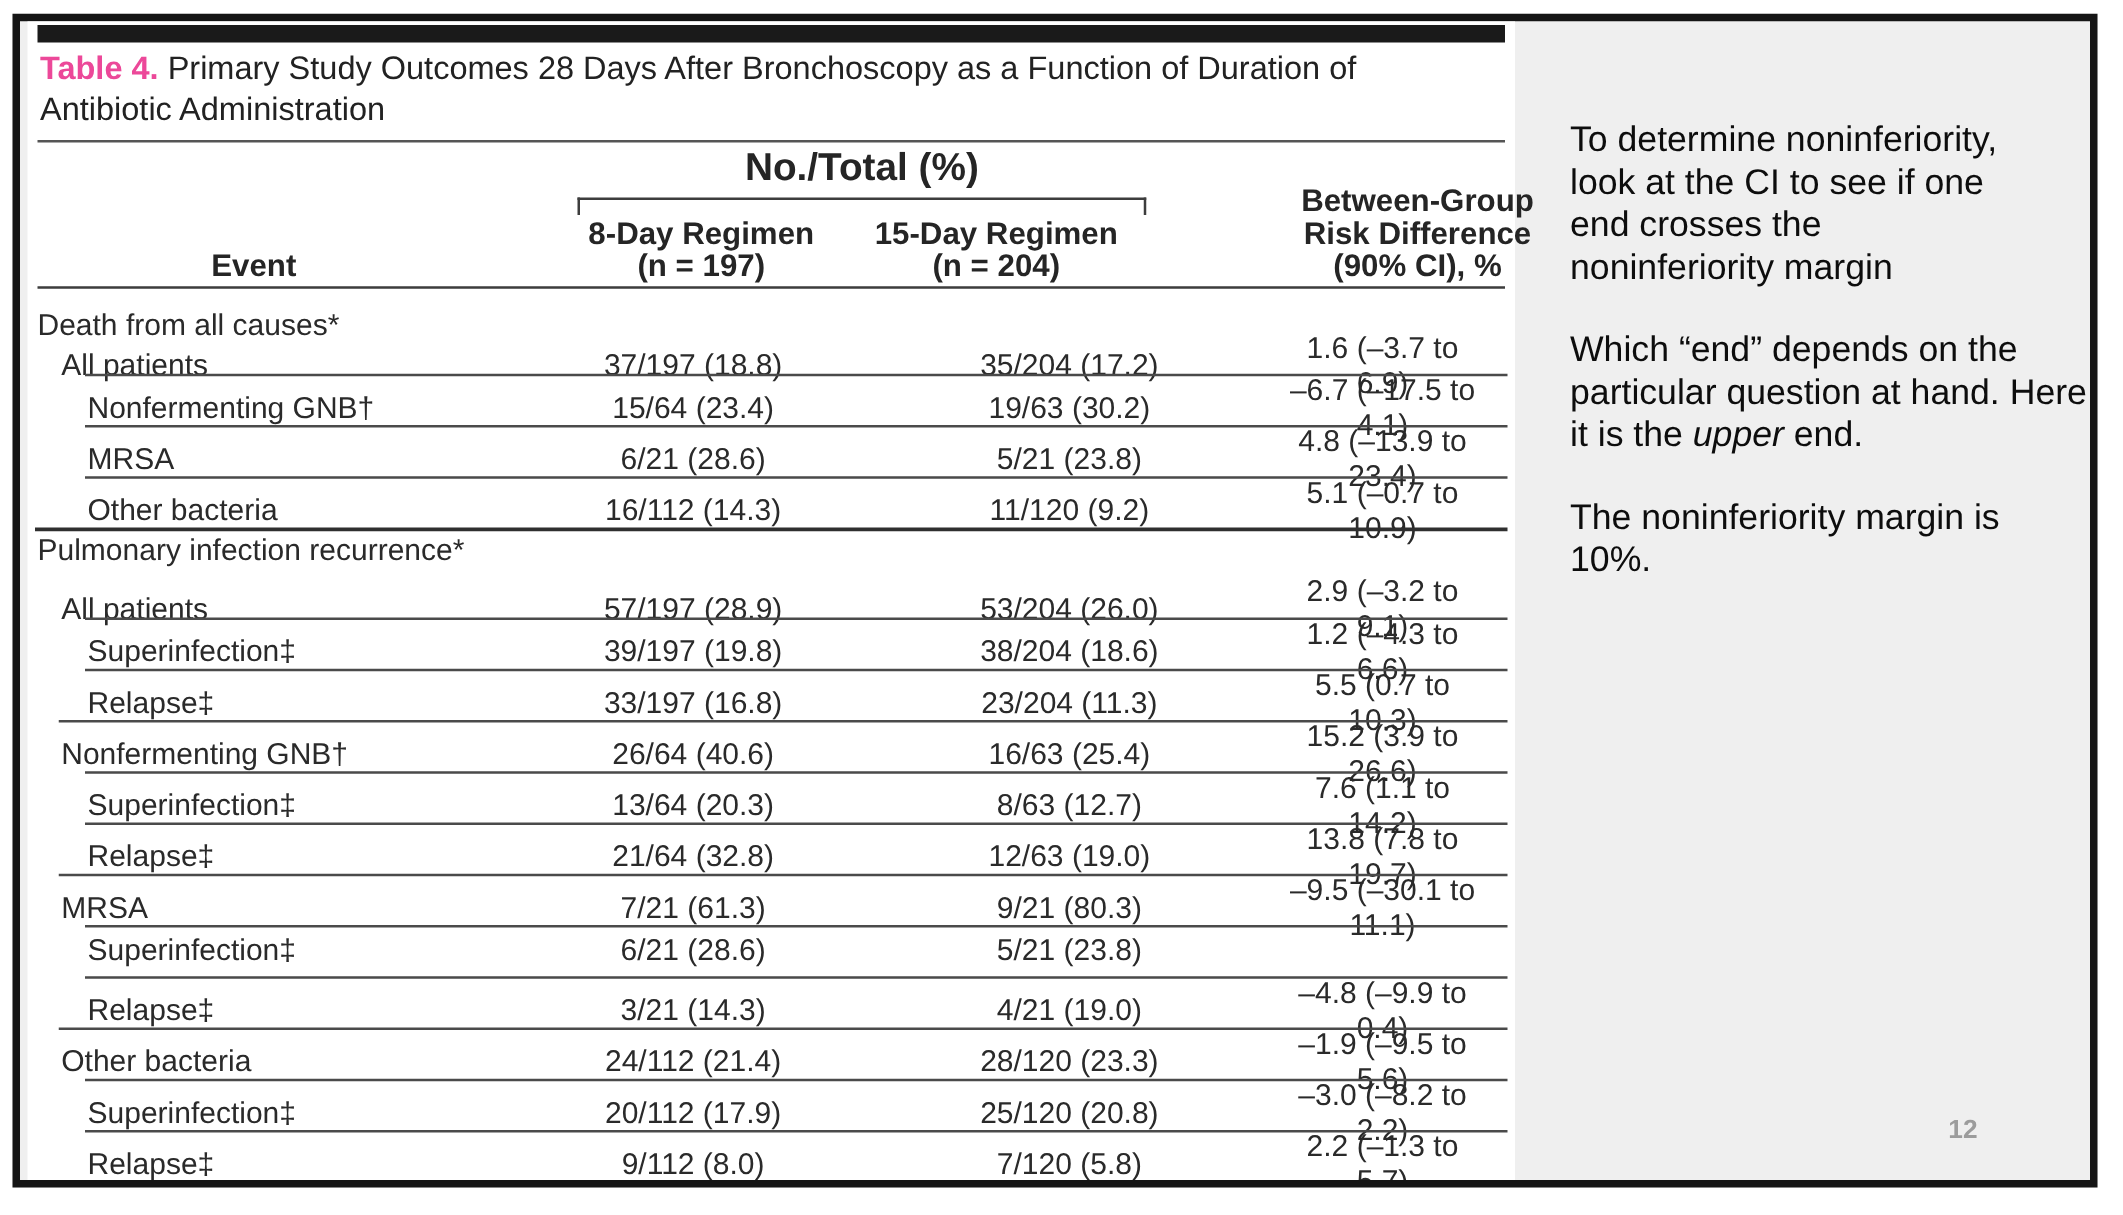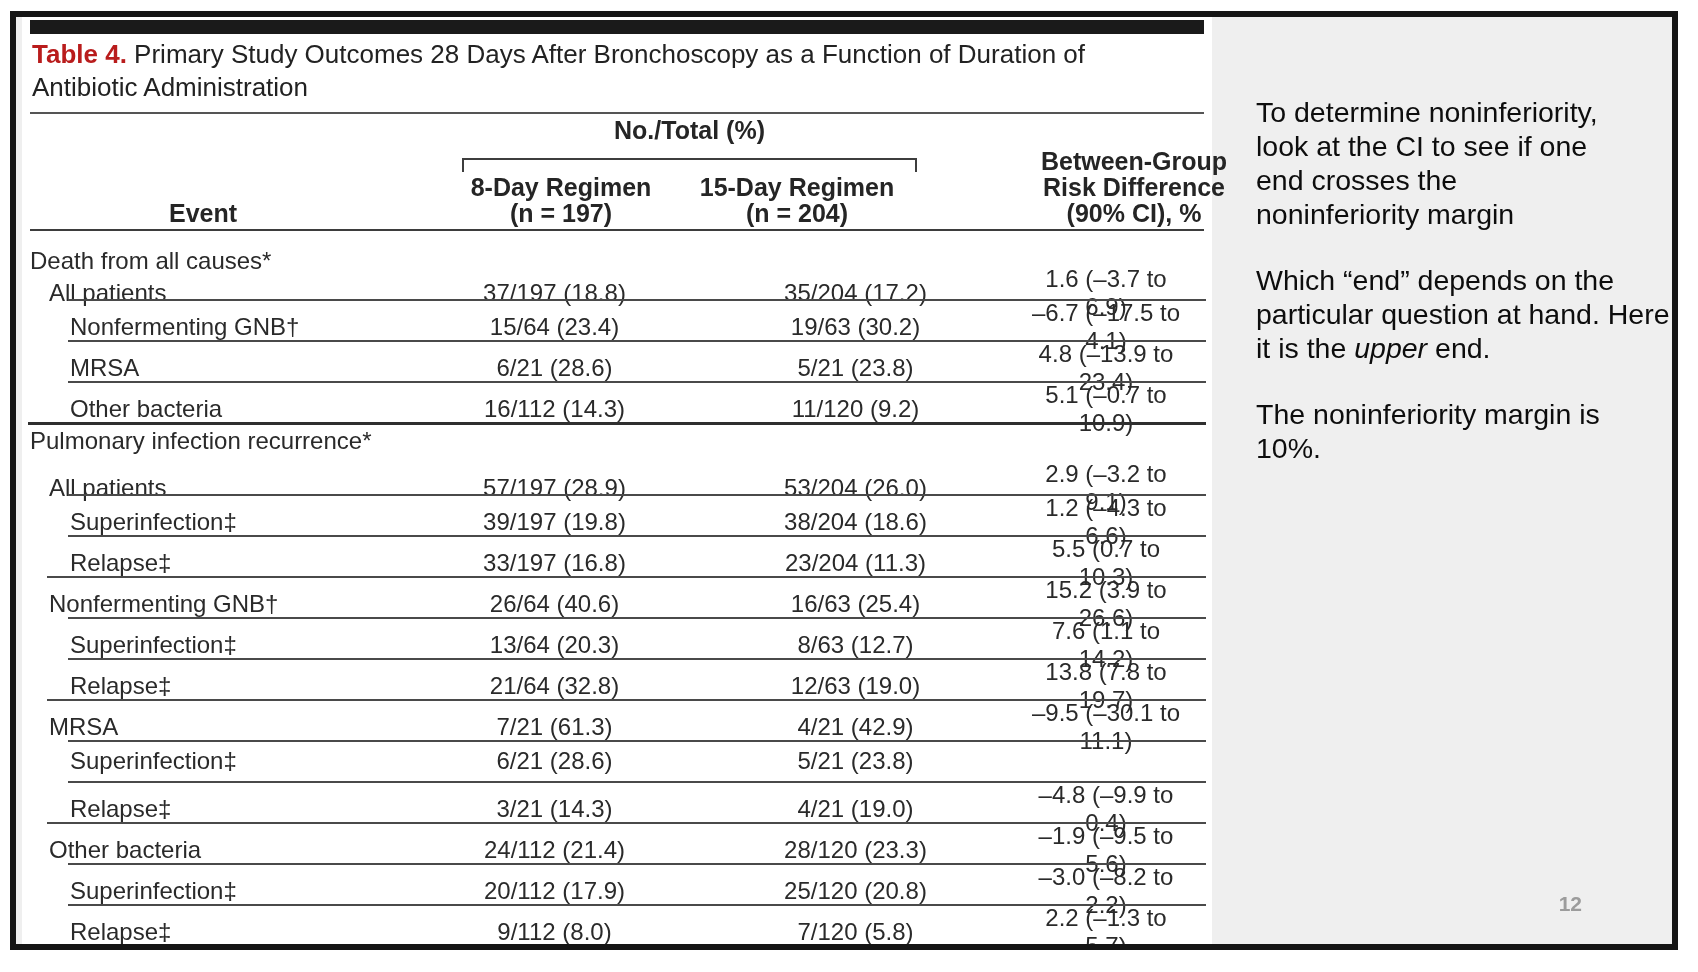--- a/index.html
+++ b/index.html
@@ -11,26 +11,26 @@
     font-family:"Liberation Sans","DejaVu Sans",sans-serif;color:var(--text);}
   .pre{white-space:pre-line;}
 
   .slide{position:absolute;left:10px;top:11px;width:1668px;height:939px;
     border:6px solid var(--frame);background:var(--slide_background);overflow:hidden;}
 
   
   .panel{position:absolute;left:6px;top:0;width:1190px;height:100%;background:var(--panel_background);}
   .black-bar{position:absolute;left:8px;right:8px;top:3px;height:14px;background:#1a1a1a;}
   .tbl-title{position:absolute;left:10px;right:14px;top:21px;font-size:26px;line-height:33px;color:#222;}
-  .tbl-title .bold{font-weight:bold;color:#b91c1c;}
+  .tbl-title .bold{font-weight:bold;color:#ec4899;}
   .title-rule{position:absolute;left:8px;right:8px;top:95px;height:2px;background:#555;}
 
   
   .thead{position:absolute;left:6px;right:6px;top:97px;height:117px;font-weight:bold;color:#252525;}
-  .spanner{position:absolute;left:434px;width:455px;top:2px;text-align:center;font-size:25px;}
+  .spanner{position:absolute;left:434px;width:455px;top:2px;text-align:center;font-size:31px;}
   .bracket{position:absolute;left:434px;width:455px;top:44px;height:14px;
     border-top:2px solid #3d3d3d;border-left:2px solid #3d3d3d;border-right:2px solid #3d3d3d;}
   .colhead{position:absolute;text-align:center;font-size:25px;line-height:26px;}
   .ch-event{left:0;width:350px;top:86px;}
   .ch-c1{left:393px;width:280px;top:60px;}
   .ch-c2{left:629px;width:280px;top:60px;}
   .ch-c3{left:966px;width:280px;top:34px;}
   .head-rule{position:absolute;left:2px;right:2px;bottom:0;height:2px;background:#3d3d3d;}
 
   
@@ -149,21 +149,21 @@
   </div>
         <div class="trow data-row indent-2 rule-indent2">
     <div class="cell label">Relapse‡</div>
     <div class="cell val">21/64 (32.8)</div>
     <div class="cell val">12/63 (19.0)</div>
     <div class="cell val c3">13.8 (7.8 to 19.7)</div>
   </div>
         <div class="trow data-row indent-1 rule-indent1">
     <div class="cell label">MRSA</div>
     <div class="cell val">7/21 (61.3)</div>
-    <div class="cell val">4/21 (42.9)</div>
+    <div class="cell val">9/21 (80.3)</div>
     <div class="cell val c3">–9.5 (–30.1 to 11.1)</div>
   </div>
         <div class="trow data-row indent-2 rule-indent2">
     <div class="cell label">Superinfection‡</div>
     <div class="cell val">6/21 (28.6)</div>
     <div class="cell val">5/21 (23.8)</div>
   </div>
         <div class="trow data-row indent-2 rule-indent2">
     <div class="cell label">Relapse‡</div>
     <div class="cell val">3/21 (14.3)</div>

